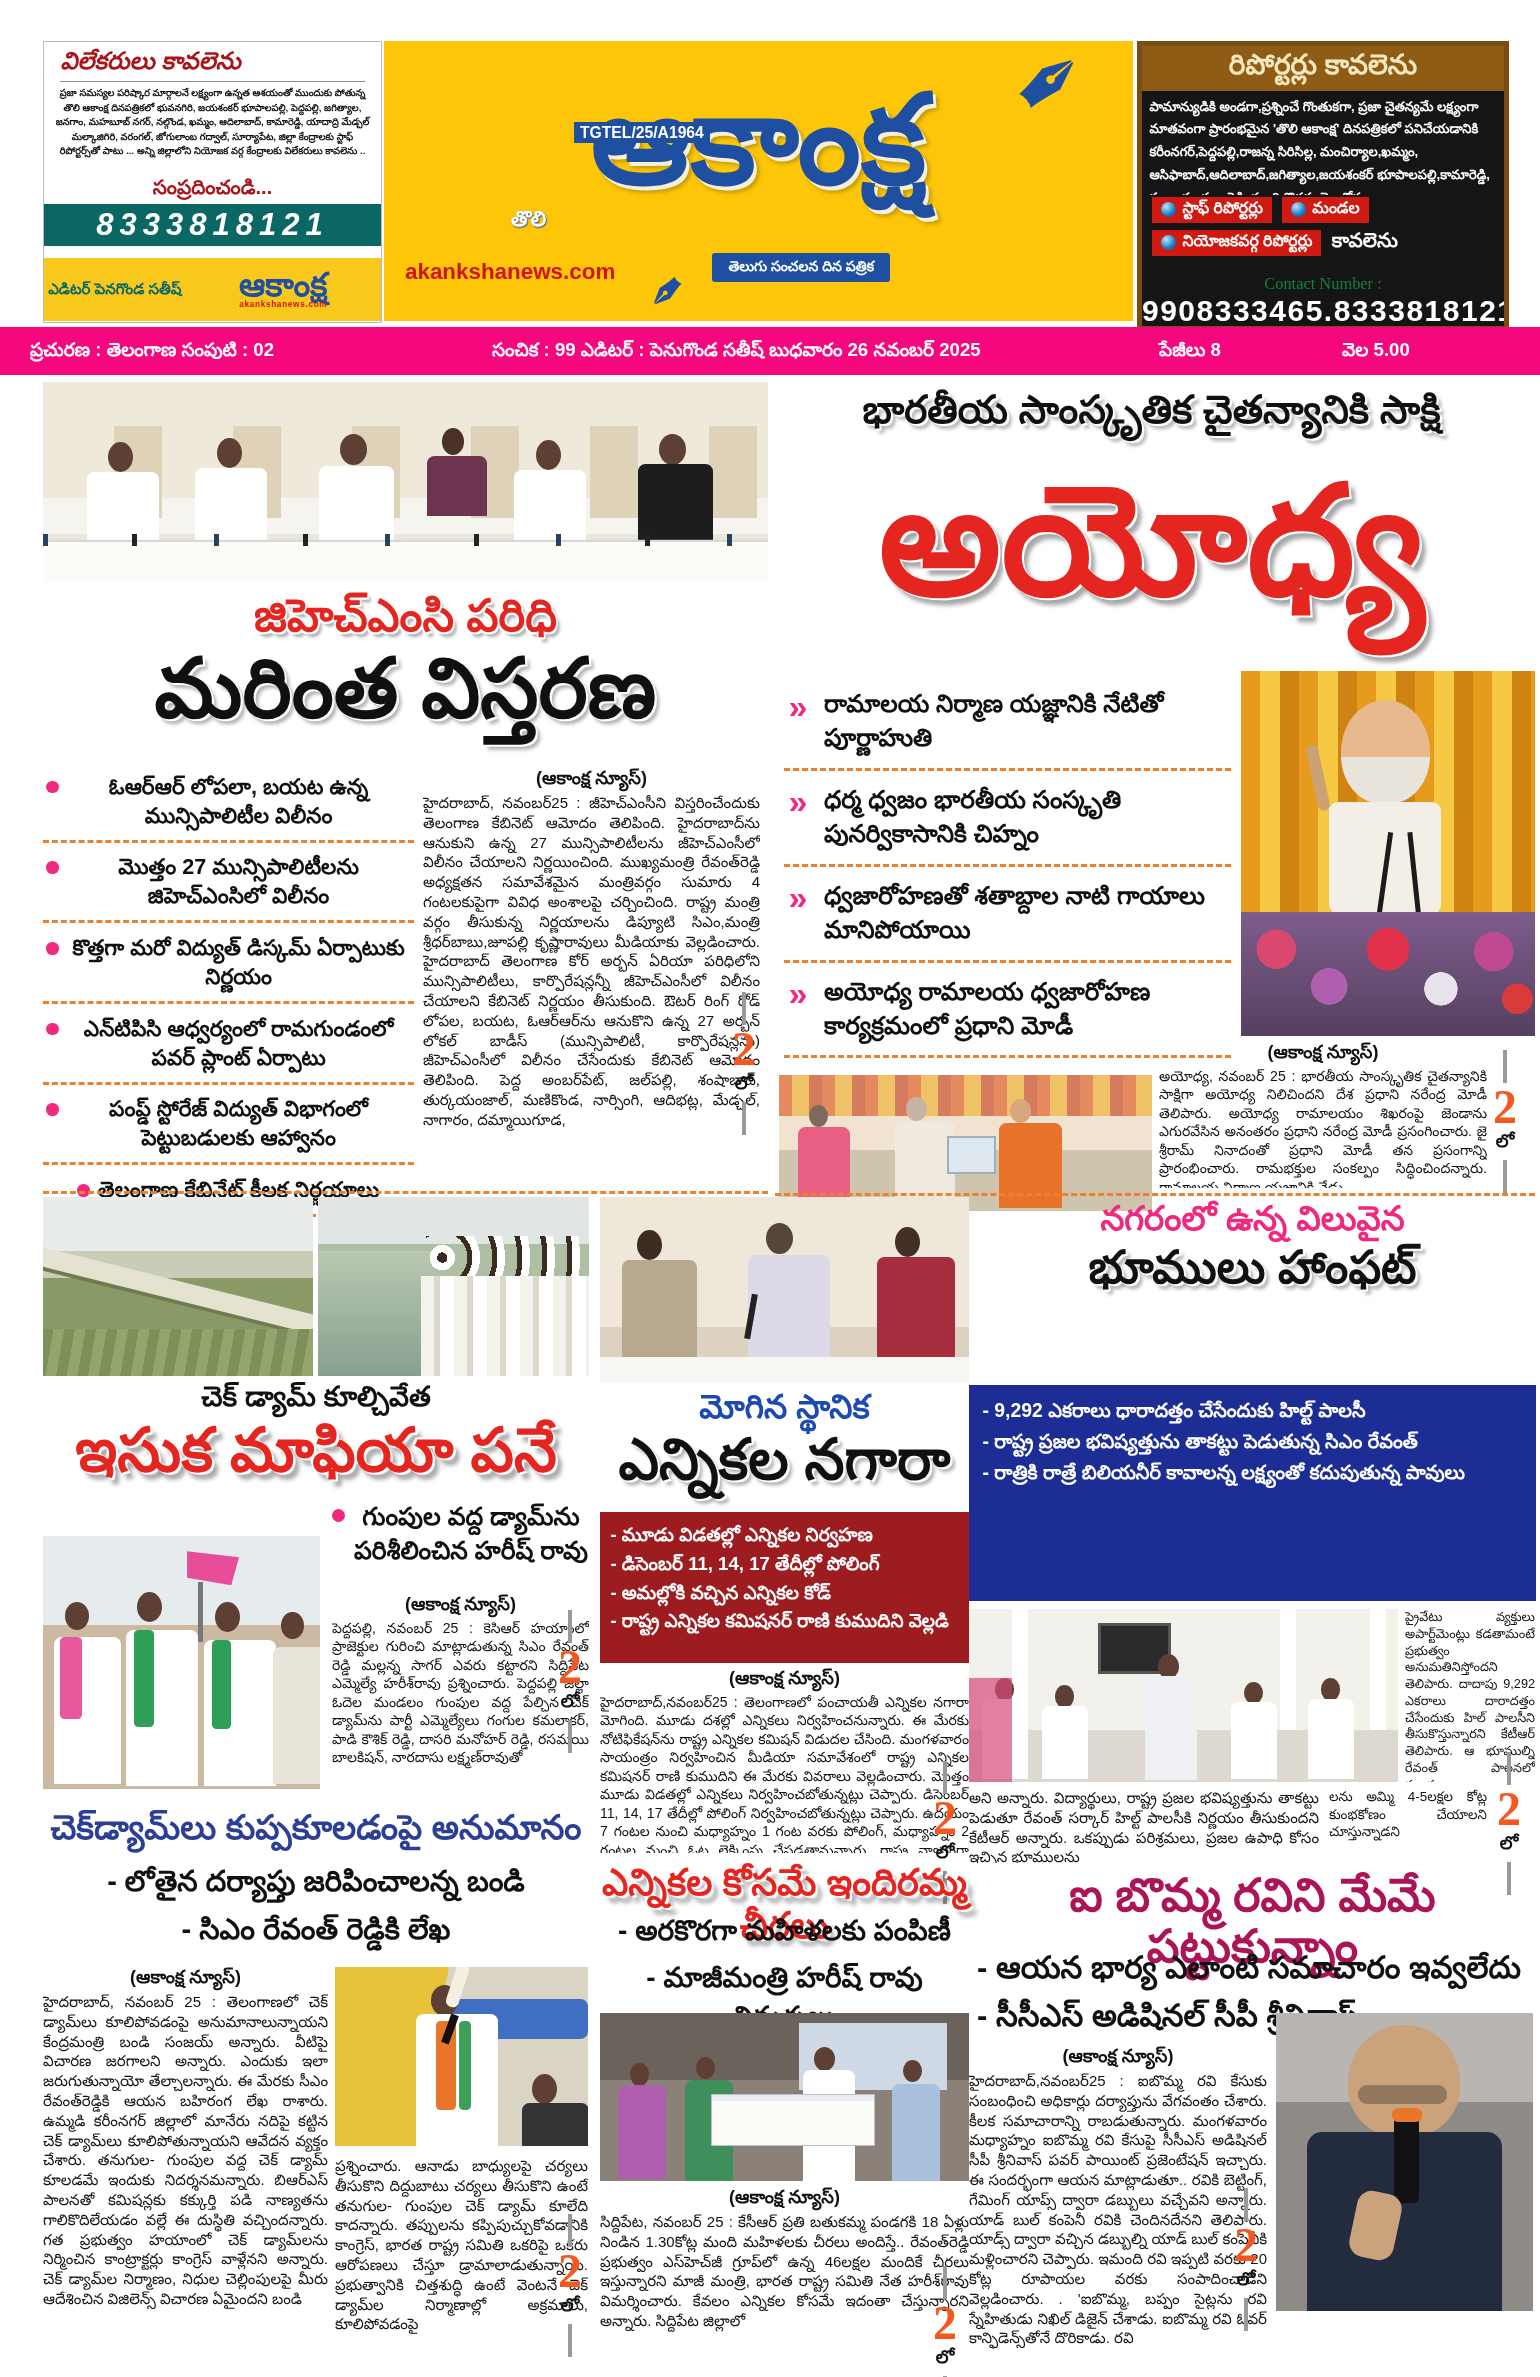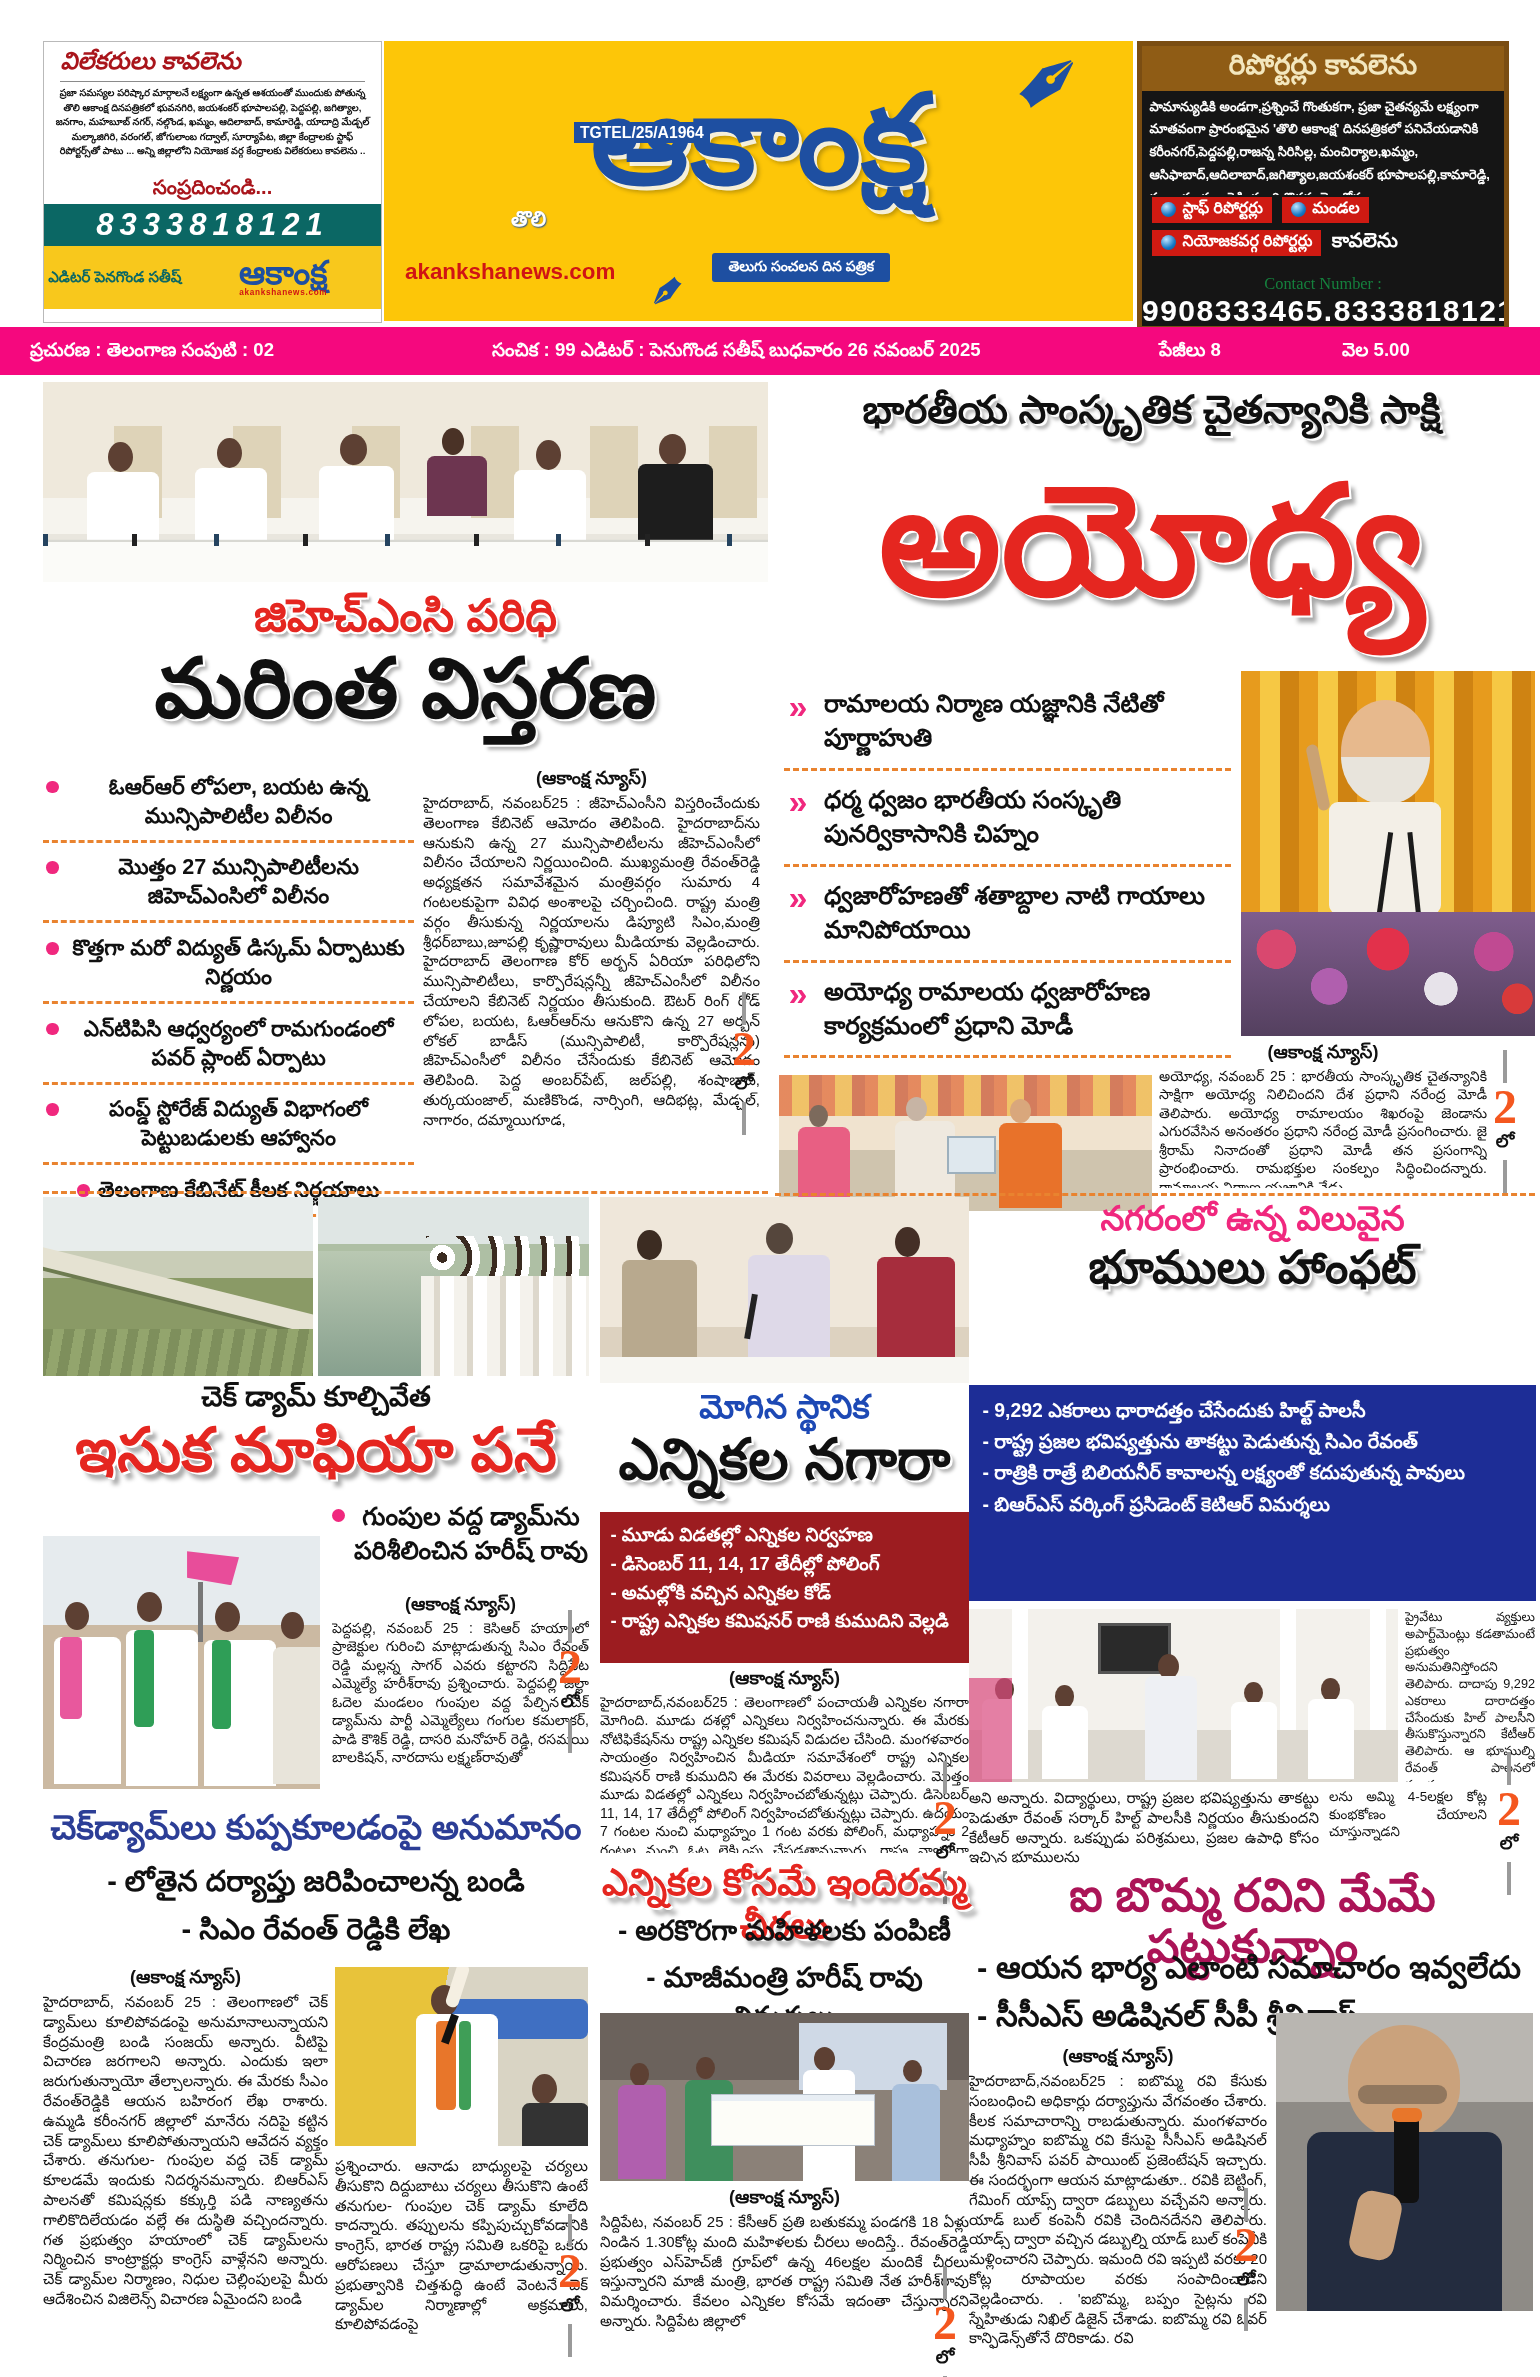--- a/index.html
+++ b/index.html
@@ -18,21 +18,21 @@
   .jump i{width:3.7px;height:33px;background:#9a9a9a;}
   .jump b{color:#f4571f;font-size:48px;line-height:.85;font-family:"Liberation Serif",serif;}
   .jump span{font-weight:bold;font-size:18px;color:#111;}
   .dashsep{position:absolute;height:0;border-top:3.7px dashed #e9832f;}
   
   #leftAd{left:43px;top:41px;width:337px;height:280px;border:1.5px solid #b9b9b9;background:#fff;overflow:hidden;}
   #leftAd .t{color:#a9151b;font-weight:bold;font-size:24px;text-align:left;padding-top:4.5px;border-bottom:1.5px solid #8a8a8a;margin:0 16.4px 3px;font-style:italic;}
   #leftAd .b{font-size:9.7px;font-weight:bold;line-height:1.5;text-align:center;padding:1.5px 9px;height:88px;overflow:hidden;}
   #leftAd .c{color:#a9151b;font-weight:bold;font-size:20px;text-align:center;}
   #leftAd .ph{background:#0b6764;color:#fff;font-style:italic;font-weight:bold;font-size:31px;text-align:center;letter-spacing:6px;padding:3px 0;}
-  #leftAd .y{background:#f8c81c;height:63px;display:flex;align-items:center;}
+  #leftAd .y{background:#f8c81c;height:63px;display:flex;align-items:center;margin-top:12px;}
   #leftAd .ed{color:#0b6764;font-weight:bold;font-size:15px;width:42%;text-align:center;line-height:1.25;}
   #leftAd .lg{color:#1e4fa1;font-weight:bold;font-size:33px;flex:1;text-align:center;line-height:1;}
   #leftAd .lg small{display:block;color:#d01414;font-size:8.2px;font-weight:bold;letter-spacing:0.7px;}
   #mast{left:384px;top:41px;width:749px;height:280px;background:#fdc608;overflow:hidden;}
   #mast .logo{position:absolute;left:0;top:36px;width:100%;text-align:center;color:#1e4fa1;font-weight:bold;font-size:125px;line-height:1;text-shadow:3px 3.7px 0 rgba(255,255,255,.85),5.2px 6px 4.5px rgba(0,0,0,.25);}
   #mast .reg{position:absolute;left:190px;top:81px;background:#1e4fa1;color:#fff;font-weight:bold;font-size:15.7px;padding:1.5px 6px;}
   #mast .pre{position:absolute;left:127px;top:140px;color:#fff;font-weight:bold;font-size:21px;text-shadow:0.7px 0.7px 1.5px #1e4fa1;margin-top:26px;}
   #mast .web{position:absolute;left:21px;bottom:36px;color:#d01414;font-weight:bold;font-size:22.4px;}
   #mast .ribbon{position:absolute;left:328px;bottom:39px;background:#1e4fa1;color:#fff;font-size:14px;font-weight:bold;padding:4.5px 16.4px;border-radius:3px;}
   #mast .nib{position:absolute;color:#1e4fa1;font-size:89px;line-height:1;}
@@ -315,21 +315,20 @@
       <span>లో</span>
       <i></i>
     </div>
 
   <div class="abs ctr bold" style="left:969px;top:1199px;width:567px;font-size:34px;color:#f0287e;">నగరంలో ఉన్న విలువైన</div>
   <div class="abs ctr hlBlack" style="left:969px;top:1241px;width:567px;font-size:46px;line-height:1.15;">భూములు హాంఫట్</div>
   <div class="abs boxNavy" style="left:969px;top:1385px;width:540px;height:195px;">
     <div>- 9,292 ఎకరాలు ధారాదత్తం చేసేందుకు హిల్ట్ పాలసీ</div>
     <div>- రాష్ట్ర ప్రజల భవిష్యత్తును తాకట్టు పెడుతున్న సిఎం రేవంత్</div>
     <div>- రాత్రికి రాత్రే బిలియనీర్ కావాలన్న లక్ష్యంతో కదుపుతున్న పావులు</div>
-    <div>- బిఆర్‌ఎస్ వర్కింగ్ ప్రసిడెంట్ కెటిఆర్ విమర్శలు</div>
   </div>
   <div class="photo" style="left:969px;top:1609px;width:429px;height:173px;background:linear-gradient(#f3f1ec 0 70%,#ddd9d0 70%);">
     <div style="left:10%;top:0;width:16.4px;height:70%;background:#fff;box-shadow:268px 0 0 #fff,358px 0 0 #fff;"></div>
     <div style="left:30%;top:8%;width:67px;height:45px;background:#2a2a2a;border:3px solid #555;"></div>
     <div class="head" style="left:6%;top:40%;width:19.4px;height:22.4px;"></div>
       <div class="shirt" style="left:3%;top:52%;width:46px;height:46%;"></div>
     <div class="head" style="left:20%;top:44%;width:19.4px;height:22.4px;"></div>
       <div class="shirt" style="left:17%;top:56%;width:46px;height:42%;"></div>
     <div class="head" style="left:44%;top:26%;width:21px;height:25px;"></div>
       <div class="shirt" style="left:41%;top:39%;width:52px;height:60%;background:#eef0f4;"></div>

